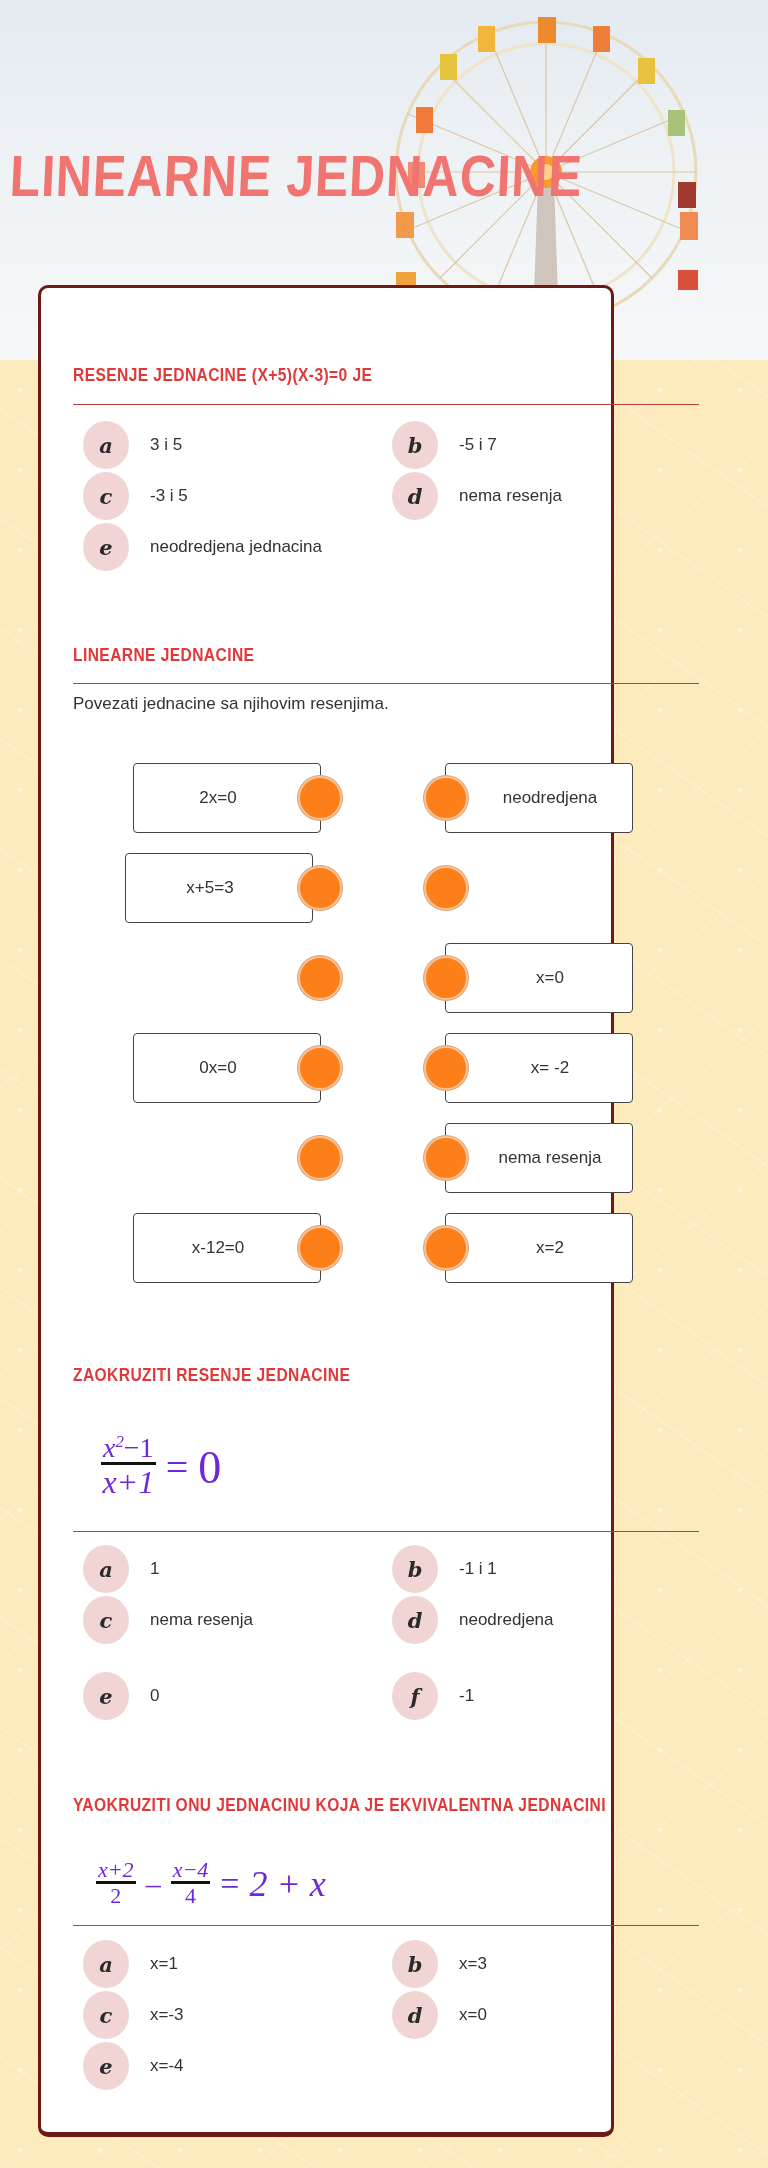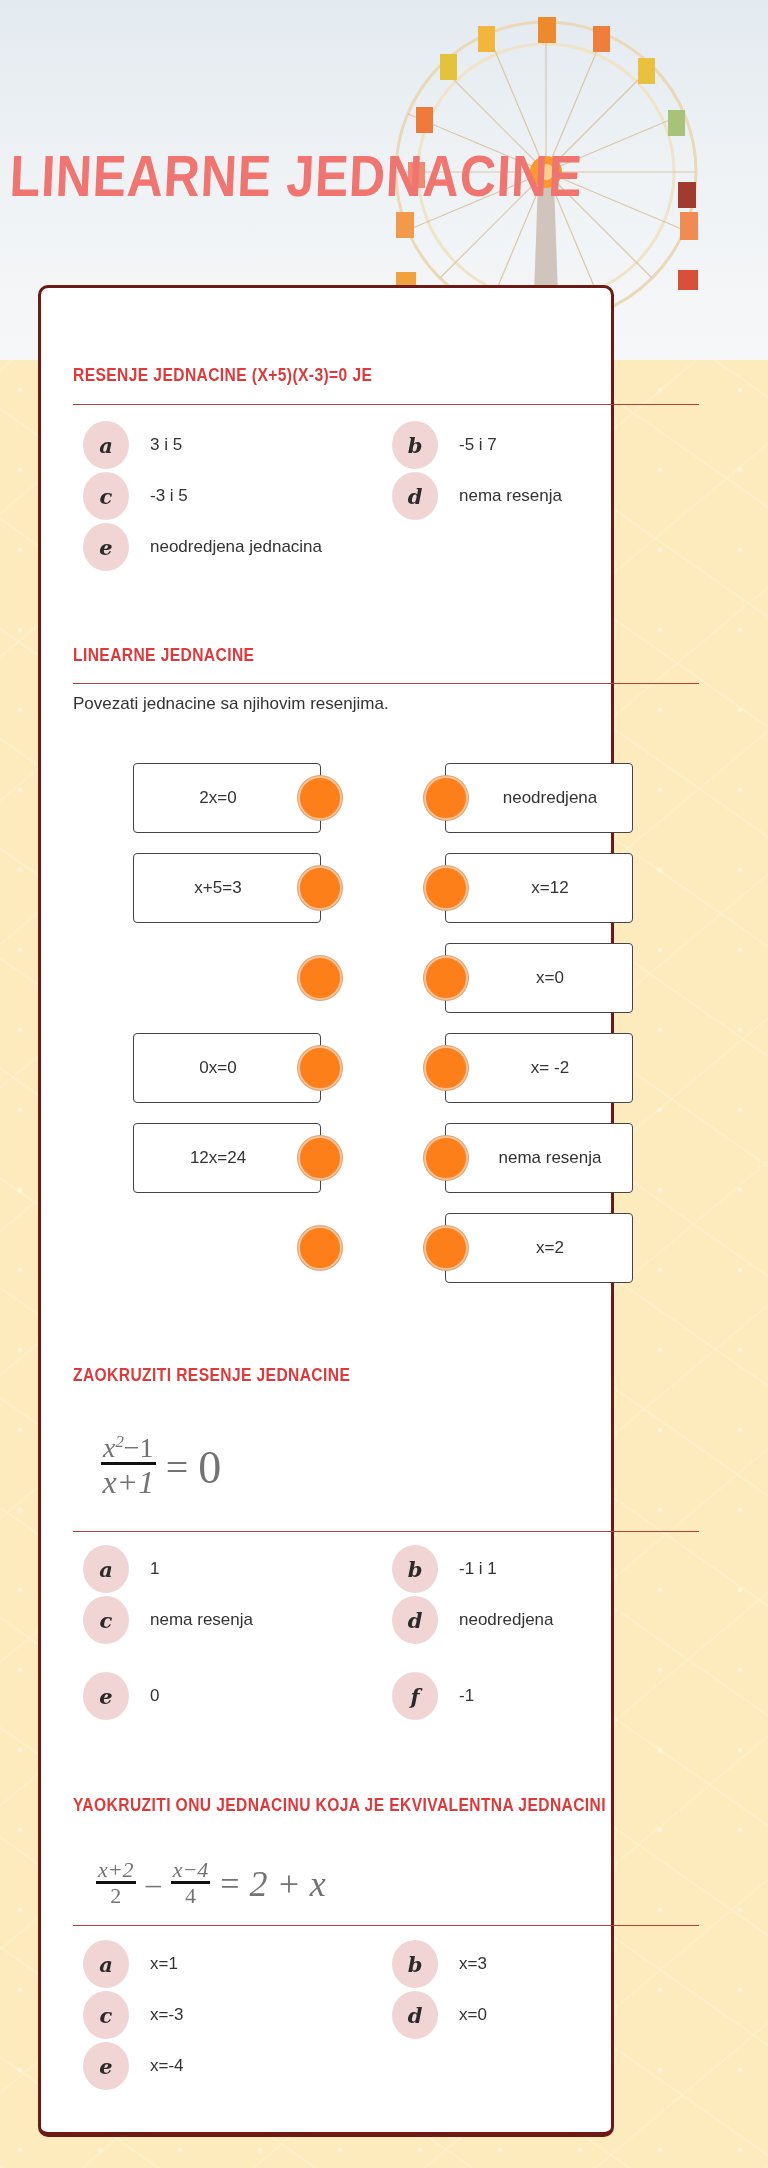--- a/index.html
+++ b/index.html
@@ -97,21 +97,21 @@
   .dot {
     position: absolute; width: 44px; height: 44px; border-radius: 50%;
     background: #fd7f1a;
     border: 2px solid #f3c39c;
     box-shadow: 0 0 0 1px #e6a06a;
     cursor: pointer;
   }
   
   .math {
     position: absolute; display: flex; align-items: center;
-    font-family: "Liberation Serif", serif; color: #737373;
+    font-family: "Liberation Serif", serif; color: #6d28d9;
   }
   .frac { display: inline-flex; flex-direction: column; align-items: center; }
   .frac .num { border-bottom: 3px solid #111; padding: 0 2px; line-height: 1; font-style: italic; }
   .frac .den { line-height: 1.1; font-style: italic; }
   .math .op { margin: 0 10px; }
   sup { font-size: 60%; }
 </style>
 </head>
 <body>
 
@@ -187,33 +187,32 @@
   <div class="option" style="left:42px; top:235px;">
     <span class="badge">e</span>
     <span class="opt-text">neodredjena jednacina</span>
   </div>
 
   <div class="section-title" style="top:356px;">LINEARNE   JEDNACINE</div>
   <div class="divider" style="top:395px;"></div>
   <div class="instruction" style="top:406px;">Povezati jednacine sa njihovim resenjima.</div>
 
   <div class="match-box left" style="left:92px; top:475px;">2x=0</div>
-  <div class="match-box left" style="left:92px; top:565px;">x+5=3</div>
+  <div class="match-box left" style="left:84px; top:565px;">x+5=3</div>
   <div class="match-box left" style="left:92px; top:745px;">0x=0</div>
-  <div class="match-box left" style="left:92px; top:835px;">12x=24</div>
+  <div class="match-box left" style="left:92px; top:925px;">x-12=0</div>
 
   <div class="dot" style="left:257px; top:488px;"></div>
   <div class="dot" style="left:257px; top:578px;"></div>
   <div class="dot" style="left:257px; top:668px;"></div>
   <div class="dot" style="left:257px; top:758px;"></div>
   <div class="dot" style="left:257px; top:848px;"></div>
   <div class="dot" style="left:257px; top:938px;"></div>
 
   <div class="match-box right" style="left:404px; top:475px;">neodredjena</div>
-  <div class="match-box right" style="left:404px; top:565px;">x=12</div>
   <div class="match-box right" style="left:404px; top:655px;">x=0</div>
   <div class="match-box right" style="left:404px; top:745px;">x= -2</div>
   <div class="match-box right" style="left:404px; top:835px;">nema resenja</div>
   <div class="match-box right" style="left:404px; top:925px;">x=2</div>
 
   <div class="dot" style="left:383px; top:488px;"></div>
   <div class="dot" style="left:383px; top:578px;"></div>
   <div class="dot" style="left:383px; top:668px;"></div>
   <div class="dot" style="left:383px; top:758px;"></div>
   <div class="dot" style="left:383px; top:848px;"></div>

